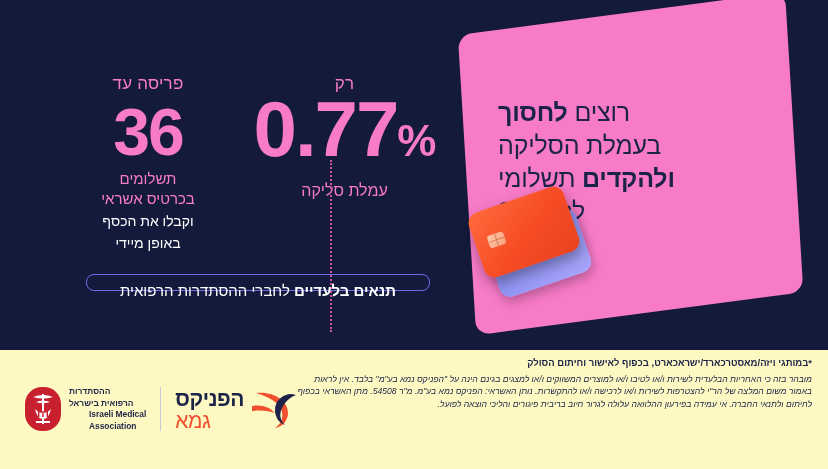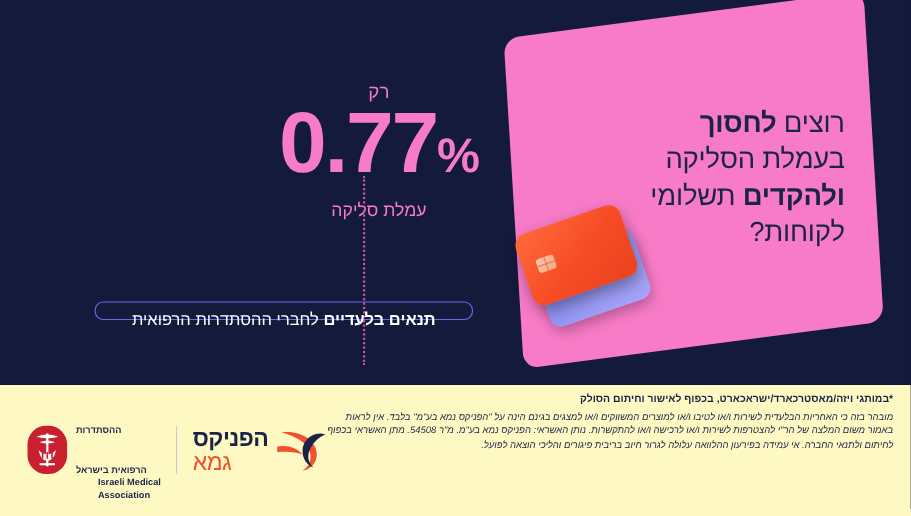--- a/index.html
+++ b/index.html
@@ -23,21 +23,21 @@
     background:#F87BC8;
     border-radius:14px;
     transform:rotate(-7.5deg) skewX(-4deg);
     transform-origin:100% 0%;
   }
 
   .headline{
     position:absolute;
     left:498px;top:96px;
     width:270px;
-    text-align:right;
+    text-align:left;
     direction:rtl;
     color:#1B2348;
     font-size:25px;
     line-height:33px;
     letter-spacing:-0.2px;
     font-weight:400;
   }
   .headline b{font-weight:700;}
 
   
@@ -137,21 +137,21 @@
   .logo-phoenix{display:flex;align-items:center;gap:4px;}
   .phoenix-mark{position:relative;width:52px;height:48px;flex:none;}
   .phoenix-text{display:flex;flex-direction:column;align-items:flex-end;line-height:1;}
   .phoenix-text .pt-top{color:#1B2348;font-size:21px;font-weight:700;letter-spacing:-.5px;}
   .phoenix-text .pt-bot{color:#F0502D;font-size:21px;font-weight:400;letter-spacing:-.5px;margin-top:1px;}
 
   .logo-sep{width:1px;height:44px;background:#C8CBD6;margin:0 14px;}
 
   .logo-ima{display:flex;align-items:center;gap:7px;}
   .ima-text{direction:rtl;text-align:left;color:#1B2348;line-height:11.5px;}
-  .ima-text .he{font-size:8.4px;font-weight:700;margin-top:24px;}
+  .ima-text .he{font-size:8.4px;font-weight:700;}
   .ima-text .en{font-size:8.4px;font-weight:700;padding-left:20px;}
   .ima-mark{width:38px;height:46px;flex:none;}
 </style>
 </head>
 <body>
 
 <div id="ad">
 
   <div class="hero">
 
@@ -172,20 +172,28 @@
     </div>
 
     <div class="stats">
 
       <div class="stat" id="stat-rate">
         <div class="eyebrow">רק</div>
         <div class="big"><span>0.77</span><span class="pct">%</span></div>
         <div class="sub">עמלת סליקה</div>
       </div>
 
+      <div class="stat" id="stat-installments">
+        <div class="eyebrow">פריסה עד</div>
+        <div class="big">36</div>
+        <div class="sub">תשלומים</div>
+        <div class="sub">בכרטיס אשראי</div>
+        <div class="sub-white">וקבלו את הכסף</div>
+        <div class="sub-white">באופן מיידי</div>
+      </div>
 
       <div class="divider"></div>
     </div>
 
     <div class="cta">
       <b>תנאים בלעדיים</b><span> לחברי ההסתדרות הרפואית</span>
     </div>
 
   </div>
 

